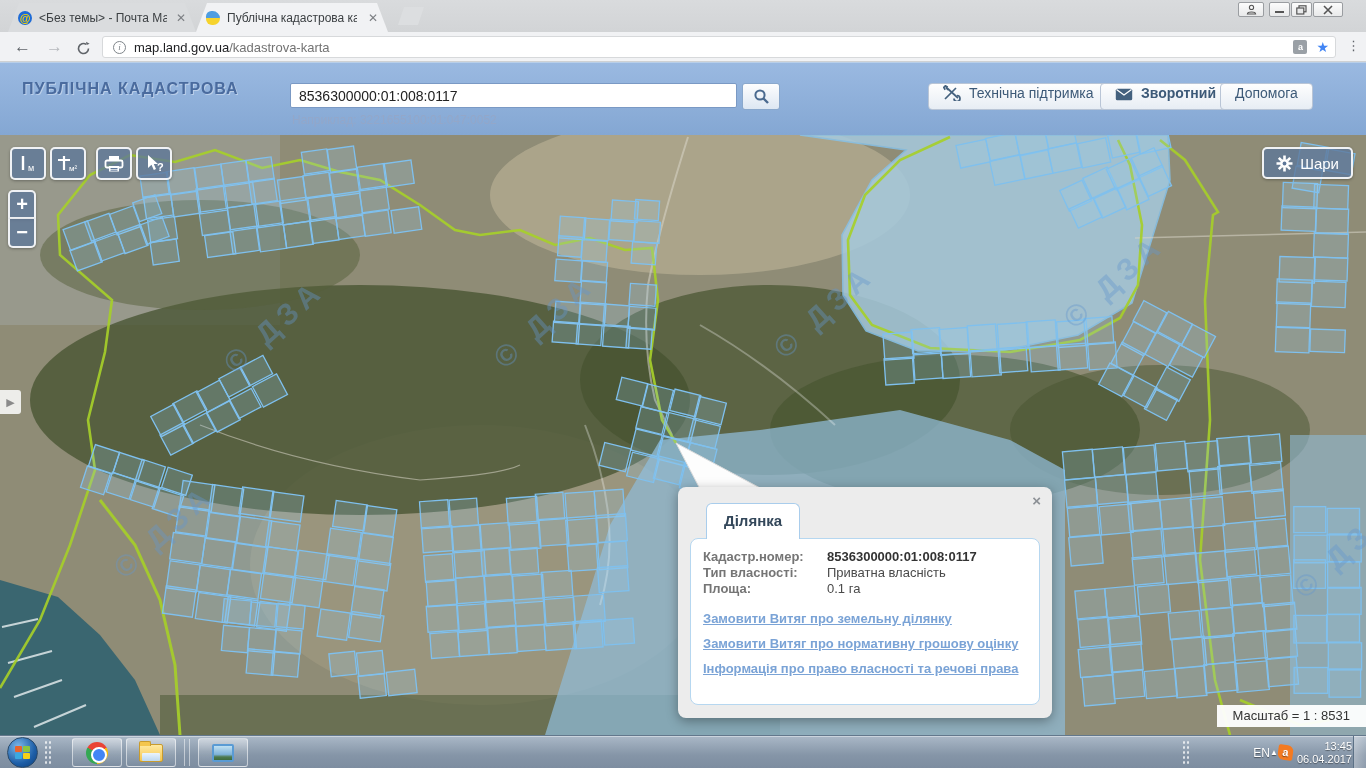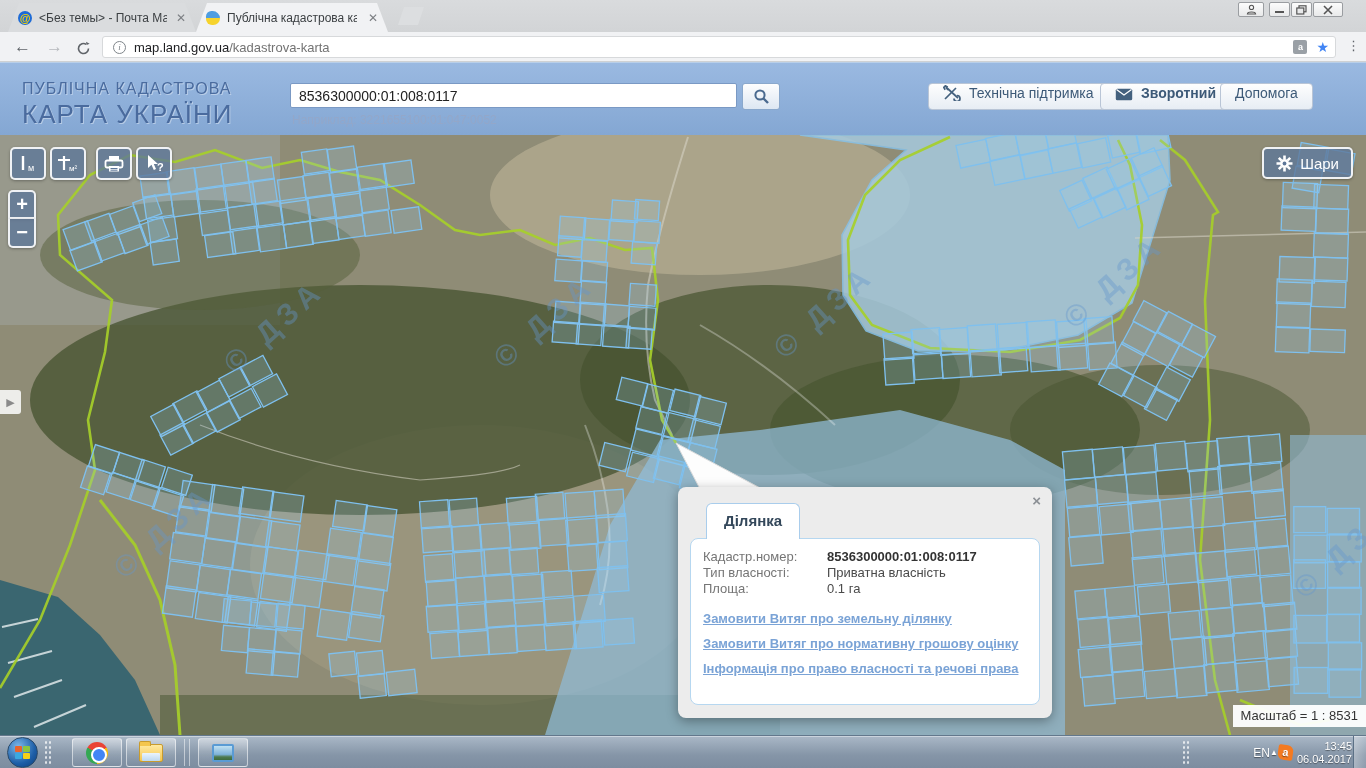--- a/index.html
+++ b/index.html
@@ -40,21 +40,21 @@
   #url { font-size:13px; color:#202124; white-space:nowrap; }
   #url .path { color:#737373; }
   #omni-right { margin-left:auto; display:flex; align-items:center; gap:9px; }
   #translate-icon { width:14px; height:14px; background:#9aa0a6; border-radius:2px; color:#fff; font-size:9px;
                     line-height:14px; text-align:center; font-weight:bold; }
   #star-icon { color:#4285f4; font-size:14px; }
   #menu-icon { position:absolute; right:6px; top:6px; color:#5f6368; font-size:13px; letter-spacing:0; }
 
   
   #appheader { position:relative; height:73px; background:linear-gradient(#9ab9e1,#84a7d3); border-top:1px solid #b9cfe9; }
-  #logo { position:absolute; left:22px; top:17px; color:#4a6b9e; text-shadow:1px 1px 0 rgba(255,255,255,.38); }
+  #logo { position:absolute; left:22px; top:17px; color:#4a6b9e; text-shadow:1px 1px 0 rgba(255,255,255,.38);font-weight:bold; }
   #logo .l1 { font-size:16px; letter-spacing:1px; }
   #logo .l2 { font-size:26px; letter-spacing:1px; margin-top:1px; }
   #search-input { position:absolute; left:290px; top:20px; width:447px; height:25px; border:1px solid #7a99c4;
                   border-radius:2px; font-size:14px; padding:0 8px; color:#222; font-family:"Liberation Sans",sans-serif; }
   #search-hint { position:absolute; left:292px; top:50px; font-size:12px; color:#93a7c9; }
   #search-btn { position:absolute; left:742px; top:20px; width:38px; height:27px; border:1px solid #8aa8cc; border-radius:3px;
                 background:linear-gradient(#fdfdfe,#dde7f2); display:flex; align-items:center; justify-content:center; }
   .hdrbtn { position:absolute; top:20px; height:27px; border:1px solid #b9c5d6; border-radius:4px;
             background:linear-gradient(#fefefe,#e7edf4); display:flex; align-items:flex-end; gap:8px;
             padding:8px 14px; font-size:14px; color:#3d5a78; }
@@ -74,33 +74,33 @@
   #tools .mapctl { width:36px; height:33px; }
   #tools .gap { width:2px; }
   #zoomctl { position:absolute; left:8px; top:55px; width:28px; }
   #zoomctl .mapctl { width:28px; height:29px; font-size:20px; font-weight:bold; }
   #zoom-in { border-radius:5px 5px 0 0; }
   #zoom-out { border-radius:0 0 5px 5px; border-top:none; }
   #expand { position:absolute; left:0; top:255px; width:21px; height:24px; background:rgba(250,250,250,.88);
             border-radius:0 3px 3px 0; display:flex; align-items:center; justify-content:center; color:#8a8a8a; font-size:11px; }
   #layers-btn { position:absolute; right:13px; top:12px; height:32px; padding:0 12px; gap:7px; font-size:15px; }
   #scalebox { position:absolute; right:0; top:570px; background:rgba(255,255,255,.95); color:#333;
-              font-size:13px; padding:3px 8px 4px; }
+              font-size:13px; padding:3px 16px 4px; }
 
   
   #popup { position:absolute; left:678px; top:352px; width:374px; height:231px; background:#ececec;
            border-radius:8px; box-shadow:0 3px 12px rgba(0,0,0,.35); }
   #popup-close { position:absolute; right:11px; top:5px; color:#8d9196; font-size:15px; font-weight:bold; }
   #popup-tab { position:absolute; left:28px; top:16px; height:36px; background:#fff; border:1px solid #a9cdec;
                border-bottom:none; border-radius:6px 6px 0 0; padding:8px 17px 0; font-size:15px; font-weight:bold;
                color:#33475a; z-index:2; }
   #popup-card { position:absolute; left:12px; right:12px; top:51px; bottom:13px; background:#fff;
                 border:1px solid #b6d7f0; border-radius:8px; padding:10px 12px; }
   .prow { font-size:13px; line-height:16px; color:#4a4a4a; }
-  .prow b { color:#757575; display:inline-block; min-width:124px; font-weight:normal; }
+  .prow b { color:#757575; display:inline-block; min-width:124px; font-weight:bold; }
   .prow.strong span { font-weight:bold; color:#333; }
   .plink { display:block; font-size:13px; font-weight:bold; color:#7aa3d6; text-decoration:underline; margin-top:10px; }
   .plink:first-of-type { margin-top:14px; }
 
   
   #taskbar { position:relative; height:33px; background:linear-gradient(#aab8c7,#8595a7 60%,#7d8da0);
              border-top:1px solid #63788c; box-shadow:inset 0 1px 0 rgba(255,255,255,.4); }
   #orb { position:absolute; left:7px; top:1px; width:31px; height:31px; border-radius:50%;
          background:radial-gradient(circle at 35% 30%, #7db8e8, #1e5fa8 60%, #0b3d7a); border:1px solid #2a4a6a;
          display:flex; align-items:center; justify-content:center; }
@@ -195,21 +195,20 @@
         <span id="translate-icon">a</span>
         <span id="star-icon">★</span>
       </span>
     </div>
     <span id="menu-icon">⋮</span>
   </div>
 
   <div id="appheader">
     <div id="logo">
       <div class="l1">ПУБЛІЧНА КАДАСТРОВА</div>
-      <div class="l2">КАРТА УКРАЇНИ</div>
     </div>
     <input id="search-input" value="8536300000:01:008:0117" style="">
     <div id="search-hint">Наприклад: 3221655100:01:047:0052</div>
     <div id="search-btn">
       <svg width="17" height="17" viewBox="0 0 17 17">
           <circle cx="7" cy="7" r="4.6" fill="none" stroke="#4a6a8f" stroke-width="2"></circle>
           <path d="M10.5 10.5 L15 15" stroke="#4a6a8f" stroke-width="2.4"></path>
         </svg>
     </div>
     <div class="hdrbtn" id="btn-support">

